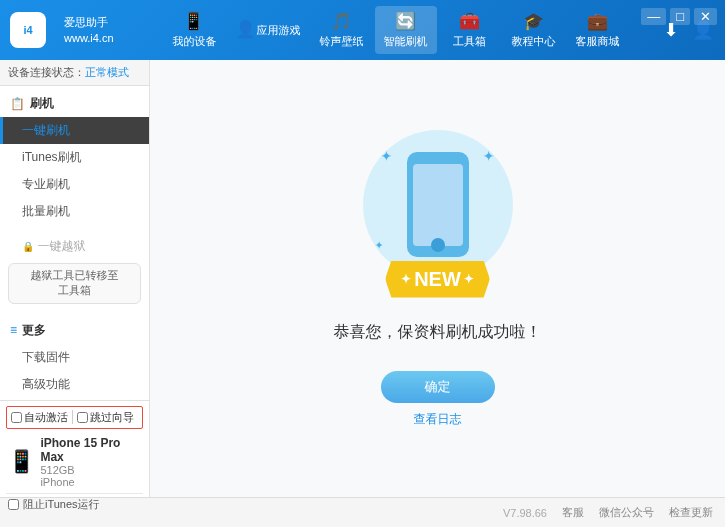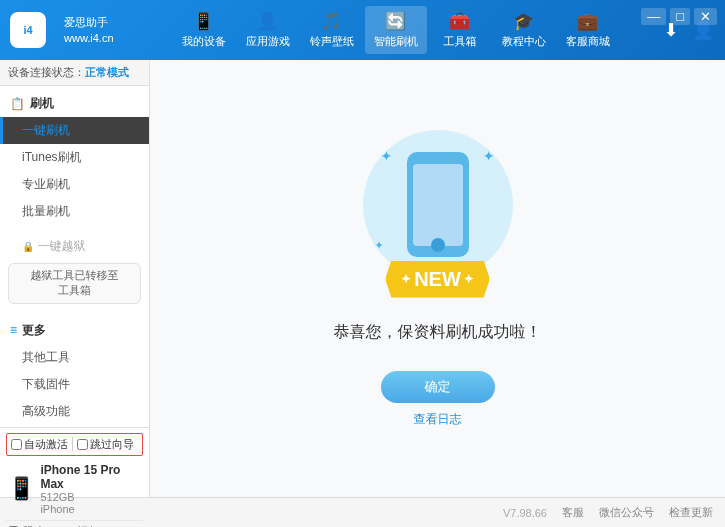--- a/index.html
+++ b/index.html
@@ -14,21 +14,21 @@
     <div style="color:#fff;font-size:11px;line-height:1.5;">
       <div>爱思助手</div>
       <div>www.i4.cn</div>
     </div>
   </div>
   <div style="display:flex;flex:1;justify-content:center;gap:2px;">
     <div style="display:flex;flex-direction:column;align-items:center;color:#fff;cursor:pointer;padding:5px 8px;border-radius:4px;min-width:62px;">
       <span style="font-size:17px;margin-bottom:2px;">📱</span>
       <span style="font-size:11px;">我的设备</span>
     </div>
-    <div style="display:flex;flex-direction:column;align-items:center;color:#fff;cursor:pointer;padding:5px 8px;border-radius:4px;min-width:62px;">
+    <div style="display:flex;flex-direction:row;align-items:center;color:#fff;cursor:pointer;padding:5px 8px;border-radius:4px;min-width:62px;">
       <span style="font-size:17px;margin-bottom:2px;">👤</span>
       <span style="font-size:11px;">应用游戏</span>
     </div>
     <div style="display:flex;flex-direction:column;align-items:center;color:#fff;cursor:pointer;padding:5px 8px;border-radius:4px;min-width:62px;">
       <span style="font-size:17px;margin-bottom:2px;">🎵</span>
       <span style="font-size:11px;">铃声壁纸</span>
     </div>
     <div style="display:flex;flex-direction:column;align-items:center;color:#fff;cursor:pointer;padding:5px 8px;border-radius:4px;min-width:62px;background:rgba(255,255,255,0.2);">
       <span style="font-size:17px;margin-bottom:2px;">🔄</span>
       <span style="font-size:11px;">智能刷机</span>
@@ -55,21 +55,21 @@
     <span style="color:#fff;font-size:18px;cursor:pointer;margin-right:6px;">⬇</span>
     <span style="color:#fff;font-size:18px;cursor:pointer;">👤</span>
   </div>
 </div>
 
 <div style="display:flex;height:437px;">
 
   <div style="width:150px;background:#fff;border-right:1px solid #e0e0e0;display:flex;flex-direction:column;flex-shrink:0;">
 
     <div style="background:#f5f5f5;padding:5px 8px;font-size:11px;color:#555;border-bottom:1px solid #e0e0e0;">
-      <span>设备连接状态：</span><span style="color:#1a8fe8;font-weight:bold;">正常模式</span>
+      <span>设备连接状态：</span><span style="color:#1a8fe8;font-weight:normal;">正常模式</span>
     </div>
 
     <div style="padding:4px 0;">
       <div style="display:flex;align-items:center;padding:5px 10px;font-size:12px;color:#333;font-weight:bold;">
         <span style="margin-right:5px;color:#1a8fe8;">📋</span>
         <span>刷机</span>
       </div>
       <div style="padding:5px 10px 5px 19px;font-size:12px;color:#1a8fe8;cursor:pointer;background:#404040;border-left:3px solid #1a8fe8;">一键刷机</div>
       <div style="padding:5px 10px 5px 22px;font-size:12px;color:#555;cursor:pointer;">iTunes刷机</div>
       <div style="padding:5px 10px 5px 22px;font-size:12px;color:#555;cursor:pointer;">专业刷机</div>
@@ -86,21 +86,20 @@
       <span>越狱工具已转移至</span><br><span>工具箱</span>
     </div>
 
     <div style="height:1px;background:#ebebeb;margin:4px 0;"></div>
 
     <div style="padding:2px 0;">
       <div style="display:flex;align-items:center;padding:5px 10px;font-size:12px;color:#333;font-weight:bold;">
         <span style="margin-right:5px;color:#1a8fe8;">≡</span>
         <span>更多</span>
       </div>
-      <div style="padding:5px 10px 5px 22px;font-size:12px;color:#555;cursor:pointer;">其他工具</div>
       <div style="padding:5px 10px 5px 22px;font-size:12px;color:#555;cursor:pointer;">下载固件</div>
       <div style="padding:5px 10px 5px 22px;font-size:12px;color:#555;cursor:pointer;">高级功能</div>
     </div>
 
     <div style="margin-top:auto;border-top:1px solid #e0e0e0;padding:5px 6px;">
 
       <div style="display:flex;align-items:center;border:1.5px solid #e74c3c;padding:3px 4px;border-radius:2px;margin-bottom:4px;gap:2px;">
         <label style="display:flex;align-items:center;gap:2px;font-size:11px;color:#333;cursor:pointer;">
           <input type="checkbox" style="width: 11px; height: 11px;">
           <span>自动激活</span>

